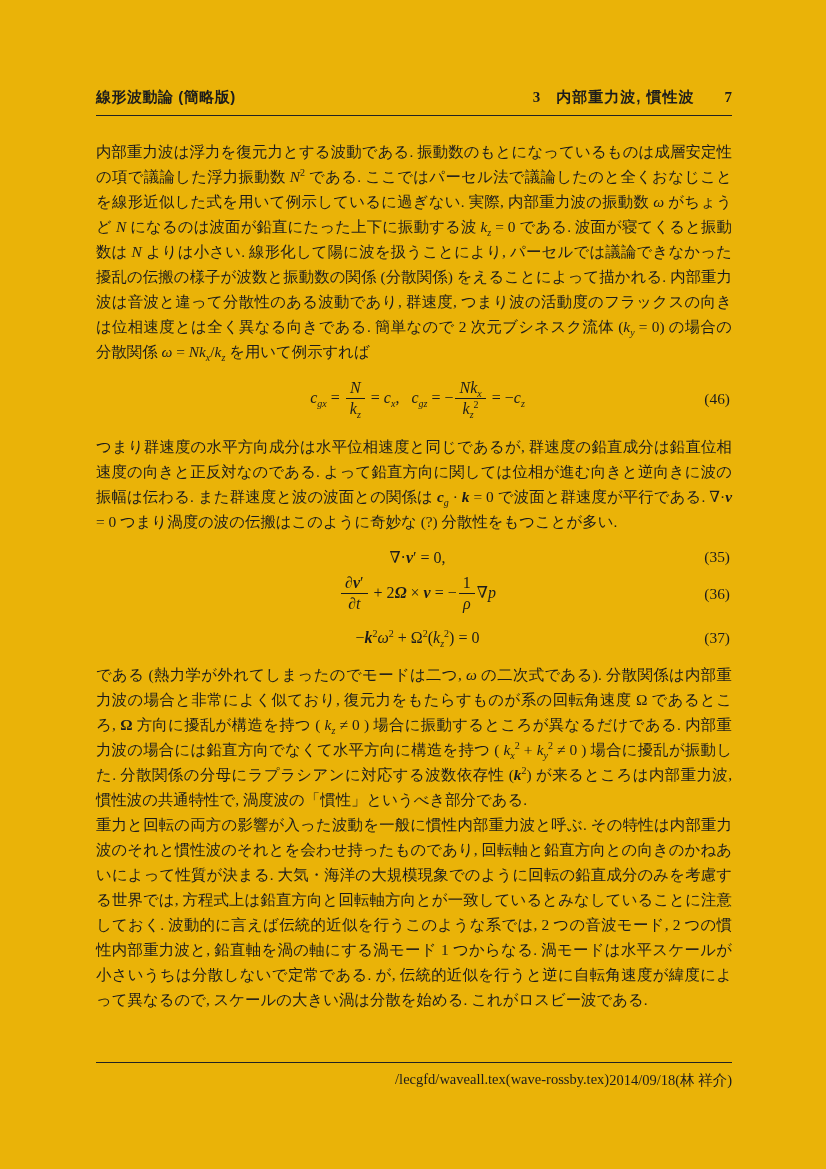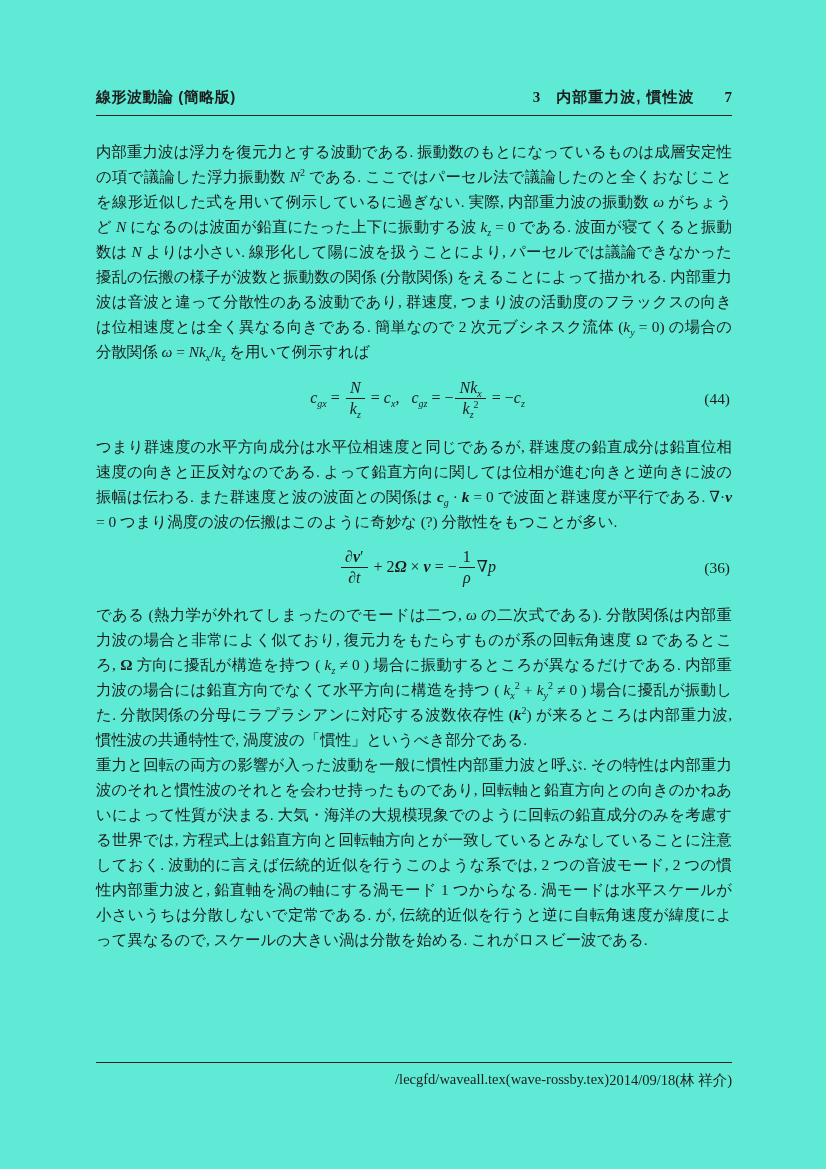--- a/index.html
+++ b/index.html
@@ -1,19 +1,19 @@
 <!DOCTYPE html>
 <html><head>
 <meta charset="utf-8">
 <style>
   html,body{margin:0;padding:0;background:#e8e8e8;}
   .page{
     position:relative;
     width:826px;height:1169px;
-    background:#5eead4;
+    background:#eab308;
     margin:0 auto;
     font-family:"Liberation Serif","DejaVu Serif",serif;
     color:#1c1c1c;
     overflow:hidden;
   }
   
   .header{
     position:absolute;left:96px;right:94px;top:88px;
     display:flex;align-items:baseline;
     border-bottom:1.2px solid #222;
@@ -91,40 +91,48 @@
     <p class="para">内部重力波は浮力を復元力とする波動である. 振動数のもとになっているものは成層安定性の項で議論した浮力振動数 <i>N</i><sup>2</sup> である. ここではパーセル法で議論したのと全くおなじことを線形近似した式を用いて例示しているに過ぎない. 実際, 内部重力波の振動数 <i>ω</i> がちょうど <i>N</i> になるのは波面が鉛直にたった上下に振動する波 <i>k<sub>z</sub></i> = 0 である. 波面が寝てくると振動数は <i>N</i> よりは小さい. 線形化して陽に波を扱うことにより, パーセルでは議論できなかった擾乱の伝搬の様子が波数と振動数の関係 (分散関係) をえることによって描かれる. 内部重力波は音波と違って分散性のある波動であり, 群速度, つまり波の活動度のフラックスの向きは位相速度とは全く異なる向きである. 簡単なので 2 次元ブシネスク流体 (<i>k<sub>y</sub></i> = 0) の場合の分散関係 <i>ω</i> = <i>Nk<sub>x</sub></i>/<i>k<sub>z</sub></i> を用いて例示すれば</p>
 
     <div class="eq">
       <span class="eq-body"><i>c<sub>gx</sub></i> = <span class="frac">
             <span class="fn"><i>N</i></span>
             <span class="fd"><i>k<sub>z</sub></i></span>
           </span> = <i>c<sub>x</sub></i>,&nbsp;&nbsp;&nbsp;<i>c<sub>gz</sub></i> = −<span class="frac">
             <span class="fn"><i>Nk<sub>x</sub></i></span>
             <span class="fd"><i>k<sub>z</sub></i><sup>2</sup></span>
           </span> = −<i>c<sub>z</sub></i></span>
-      <span class="eq-num">(44)</span>
+      <span class="eq-num">(46)</span>
     </div>
 
     <p class="para">つまり群速度の水平方向成分は水平位相速度と同じであるが, 群速度の鉛直成分は鉛直位相速度の向きと正反対なのである. よって鉛直方向に関しては位相が進む向きと逆向きに波の振幅は伝わる. また群速度と波の波面との関係は <b><i>c</i></b><sub><i>g</i></sub> · <b><i>k</i></b> = 0 で波面と群速度が平行である. ∇·<b><i>v</i></b> = 0 つまり渦度の波の伝搬はこのように奇妙な (?) 分散性をもつことが多い.</p>
 
 
     <div class="eq-group">
+      <div class="eq">
+        <span class="eq-body">∇·<b><i>v</i></b>′ = 0,</span>
+        <span class="eq-num">(35)</span>
+      </div>
       <div class="eq">
         <span class="eq-body"><span class="frac">
               <span class="fn">∂<b><i>v</i></b>′</span>
               <span class="fd">∂<i>t</i></span>
             </span> + 2<b><i>Ω</i></b> × <b><i>v</i></b> = −<span class="frac">
               <span class="fn">1</span>
               <span class="fd"><i>ρ</i></span>
             </span>∇<i>p</i></span>
         <span class="eq-num">(36)</span>
       </div>
     </div>
 
 
+    <div class="eq">
+      <span class="eq-body">−<b><i>k</i></b><sup>2</sup><i>ω</i><sup>2</sup> + Ω<sup>2</sup>(<i>k<sub>z</sub></i><sup>2</sup>) = 0</span>
+      <span class="eq-num">(37)</span>
+    </div>
 
     <p class="para">である (熱力学が外れてしまったのでモードは二つ, <i>ω</i> の二次式である). 分散関係は内部重力波の場合と非常によく似ており, 復元力をもたらすものが系の回転角速度 Ω であるところ, <b>Ω</b> 方向に擾乱が構造を持つ ( <i>k<sub>z</sub></i> ≠ 0 ) 場合に振動するところが異なるだけである. 内部重力波の場合には鉛直方向でなくて水平方向に構造を持つ ( <i>k<sub>x</sub></i><sup>2</sup> + <i>k<sub>y</sub></i><sup>2</sup> ≠ 0 ) 場合に擾乱が振動した. 分散関係の分母にラプラシアンに対応する波数依存性 (<b><i>k</i></b><sup>2</sup>) が来るところは内部重力波, 慣性波の共通特性で, 渦度波の「慣性」というべき部分である.</p>
 
     <p class="para">重力と回転の両方の影響が入った波動を一般に慣性内部重力波と呼ぶ. その特性は内部重力波のそれと慣性波のそれとを会わせ持ったものであり, 回転軸と鉛直方向との向きのかねあいによって性質が決まる. 大気・海洋の大規模現象でのように回転の鉛直成分のみを考慮する世界では, 方程式上は鉛直方向と回転軸方向とが一致しているとみなしていることに注意しておく. 波動的に言えば伝統的近似を行うこのような系では, 2 つの音波モード, 2 つの慣性内部重力波と, 鉛直軸を渦の軸にする渦モード 1 つからなる. 渦モードは水平スケールが小さいうちは分散しないで定常である. が, 伝統的近似を行うと逆に自転角速度が緯度によって異なるので, スケールの大きい渦は分散を始める. これがロスビー波である.</p>
 
   </div>
 
   <div class="footer">
     <span>/lecgfd/waveall.tex(wave-rossby.tex)</span>
     <span>2014/09/18(林 祥介)</span>

